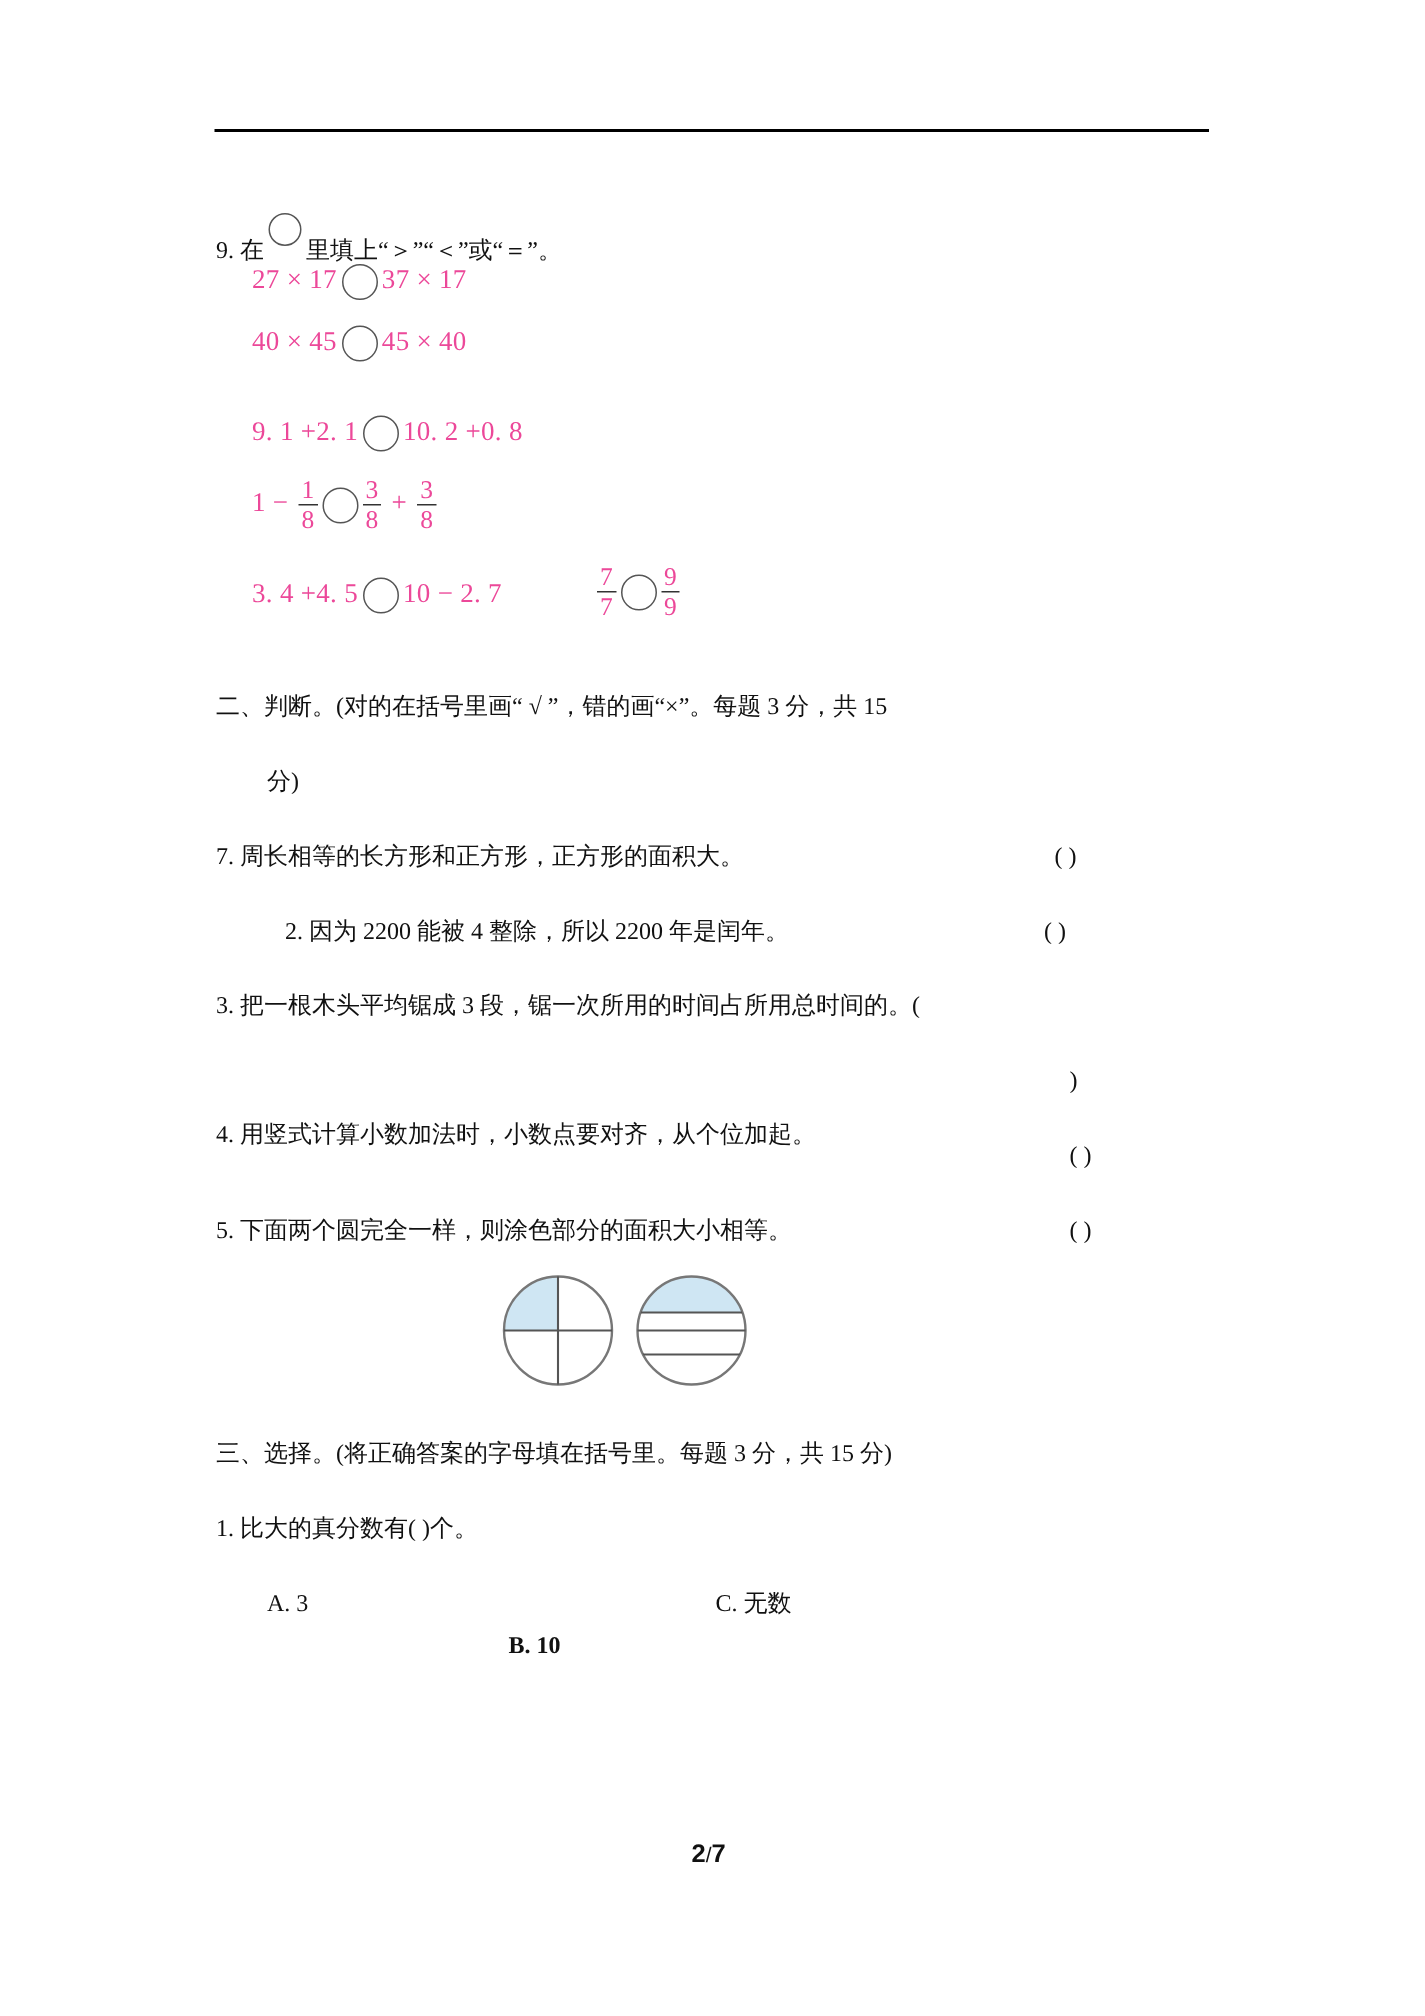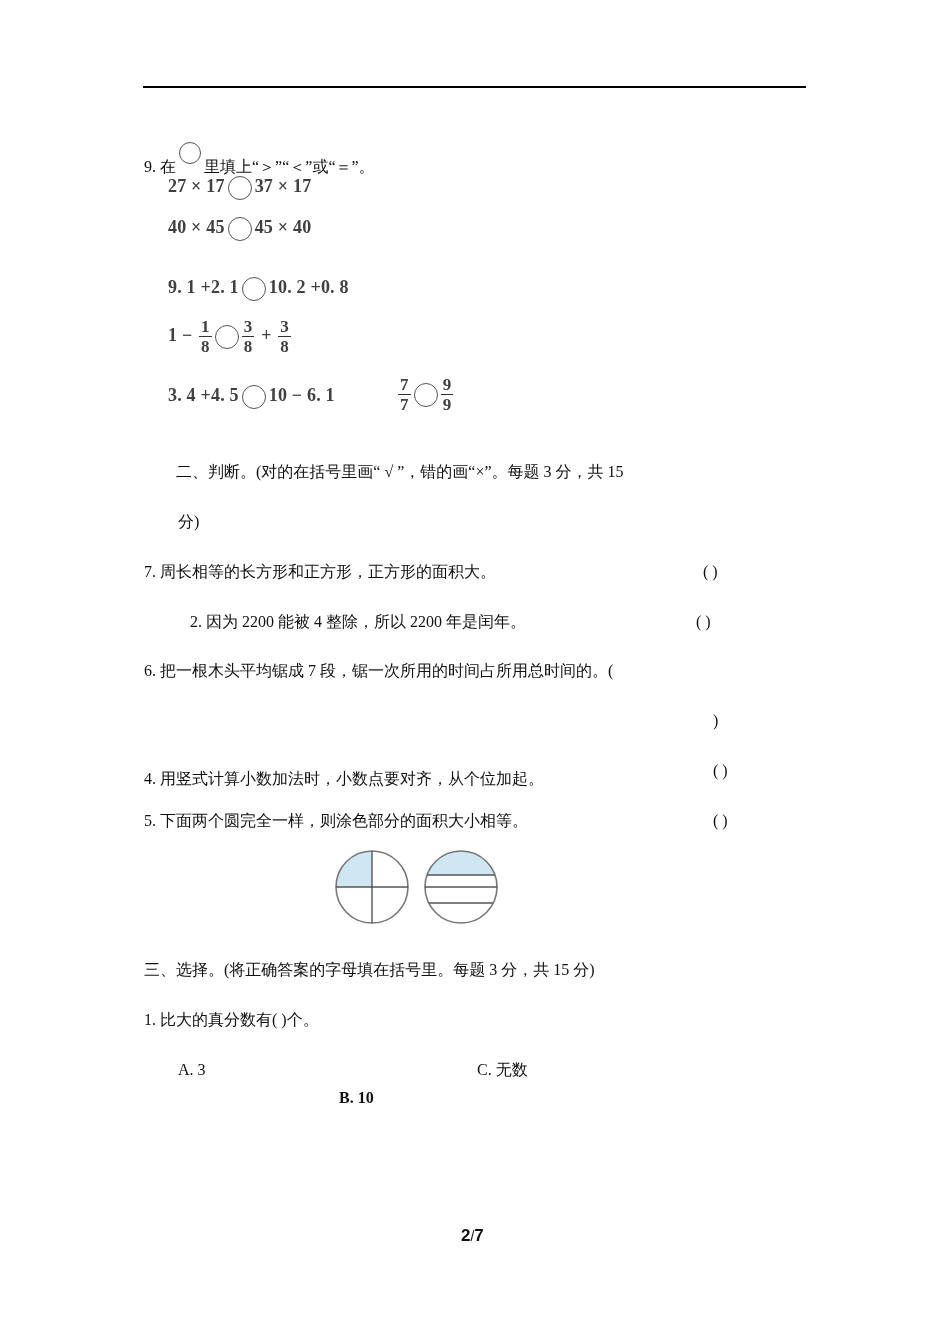--- a/index.html
+++ b/index.html
@@ -1,21 +1,21 @@
 <!DOCTYPE html>
 <html><head>
   <meta charset="utf-8">
   <style>
     html, body { margin: 0; padding: 0; background: #ffffff; }
     body { width: 950px; height: 1344px; position: relative; overflow: hidden;
            font-family: "Liberation Serif", "DejaVu Serif", serif; color: #111; }
     .abs { position: absolute; white-space: nowrap; }
     .rule { position: absolute; left: 143px; top: 86px; width: 663px; height: 2px; background: #000; }
     .txt { font-size: 16px; line-height: 24px; }
-    .math { font-size: 18px; line-height: 22px; color: #404040; letter-spacing: 0.2px; font-weight: bold; }
+    .math { font-size: 18px; line-height: 22px; color: #ec4899; letter-spacing: 0.2px; }
     .circ { display: inline-block; width: 24px; height: 24px; border: 1.3px solid #555; border-radius: 50%;
             vertical-align: middle; margin: 0 3px; box-sizing: border-box; }
     .circ.small { width: 22px; height: 22px; }
     .frac { display: inline-flex; flex-direction: column; align-items: center; vertical-align: middle;
             font-size: 17px; line-height: 19px; margin: 0 2px; }
     .frac .num { border-bottom: 1px solid #333; padding: 0 2px; }
     .paren { font-family: "Liberation Serif", serif; }
     .pager { font-family: "Liberation Sans", "DejaVu Sans", sans-serif; font-weight: bold; font-size: 17px; }
     .pager .slash { font-weight: normal; font-size: 14px; }
     svg { position: absolute; }
@@ -52,46 +52,46 @@
       <span>8</span>
     </span>
   <span>+</span>
   <span class="frac">
       <span class="num">3</span>
       <span>8</span>
     </span>
 </div>
 
 <div class="abs math" style="left:168px; top:384px;">
-  <span>3. 4 +4. 5</span><span class="circ"></span><span>10 − 6. 1</span>
+  <span>3. 4 +4. 5</span><span class="circ"></span><span>10 − 2. 7</span>
 </div>
 
 <div class="abs math" style="left:396px; top:375px;">
   <span class="frac">
       <span class="num">7</span>
       <span>7</span>
     </span><span class="circ" style="margin:0 1px;"></span><span class="frac">
       <span class="num">9</span>
       <span>9</span>
     </span>
 </div>
 
-<div class="abs txt" style="left:144px; top:460px;margin-left:32px;">二、判断。(对的在括号里画“ √ ”，错的画“×”。每题 3 分，共 15</div>
+<div class="abs txt" style="left:144px; top:460px;">二、判断。(对的在括号里画“ √ ”，错的画“×”。每题 3 分，共 15</div>
 <div class="abs txt" style="left:178px; top:510px;">分)</div>
 
 <div class="abs txt" style="left:144px; top:560px;">7. 周长相等的长方形和正方形，正方形的面积大。</div>
 <div class="abs txt paren" style="left:703px; top:560px;">(        )</div>
 
 <div class="abs txt" style="left:144px; top:610px;margin-left:46px;">2. 因为 2200 能被 4 整除，所以 2200 年是闰年。</div>
 <div class="abs txt paren" style="left:696px; top:610px;">(        )</div>
 
-<div class="abs txt" style="left:144px; top:659px;">6. 把一根木头平均锯成 7 段，锯一次所用的时间占所用总时间的。(</div>
+<div class="abs txt" style="left:144px; top:659px;">3. 把一根木头平均锯成 3 段，锯一次所用的时间占所用总时间的。(</div>
 <div class="abs txt paren" style="left:713px; top:709px;">)</div>
 
-<div class="abs txt" style="left:144px; top:767px;">4. 用竖式计算小数加法时，小数点要对齐，从个位加起。</div>
+<div class="abs txt" style="left:144px; top:745px;">4. 用竖式计算小数加法时，小数点要对齐，从个位加起。</div>
 <div class="abs txt paren" style="left:713px; top:759px;">(        )</div>
 
 <div class="abs txt" style="left:144px; top:809px;">5. 下面两个圆完全一样，则涂色部分的面积大小相等。</div>
 <div class="abs txt paren" style="left:713px; top:809px;">(        )</div>
 
 <svg style="left:330px; top:846px;" width="180" height="84" viewBox="0 0 180 84">
   <defs>
     <clipPath id="c1">
         <circle cx="42" cy="41" r="36"></circle>
       </clipPath>

